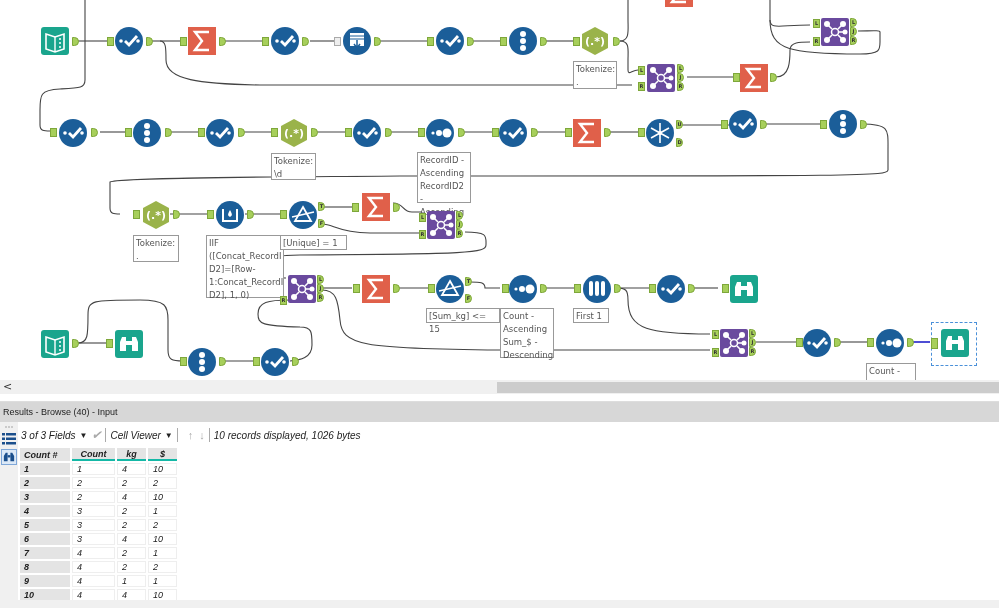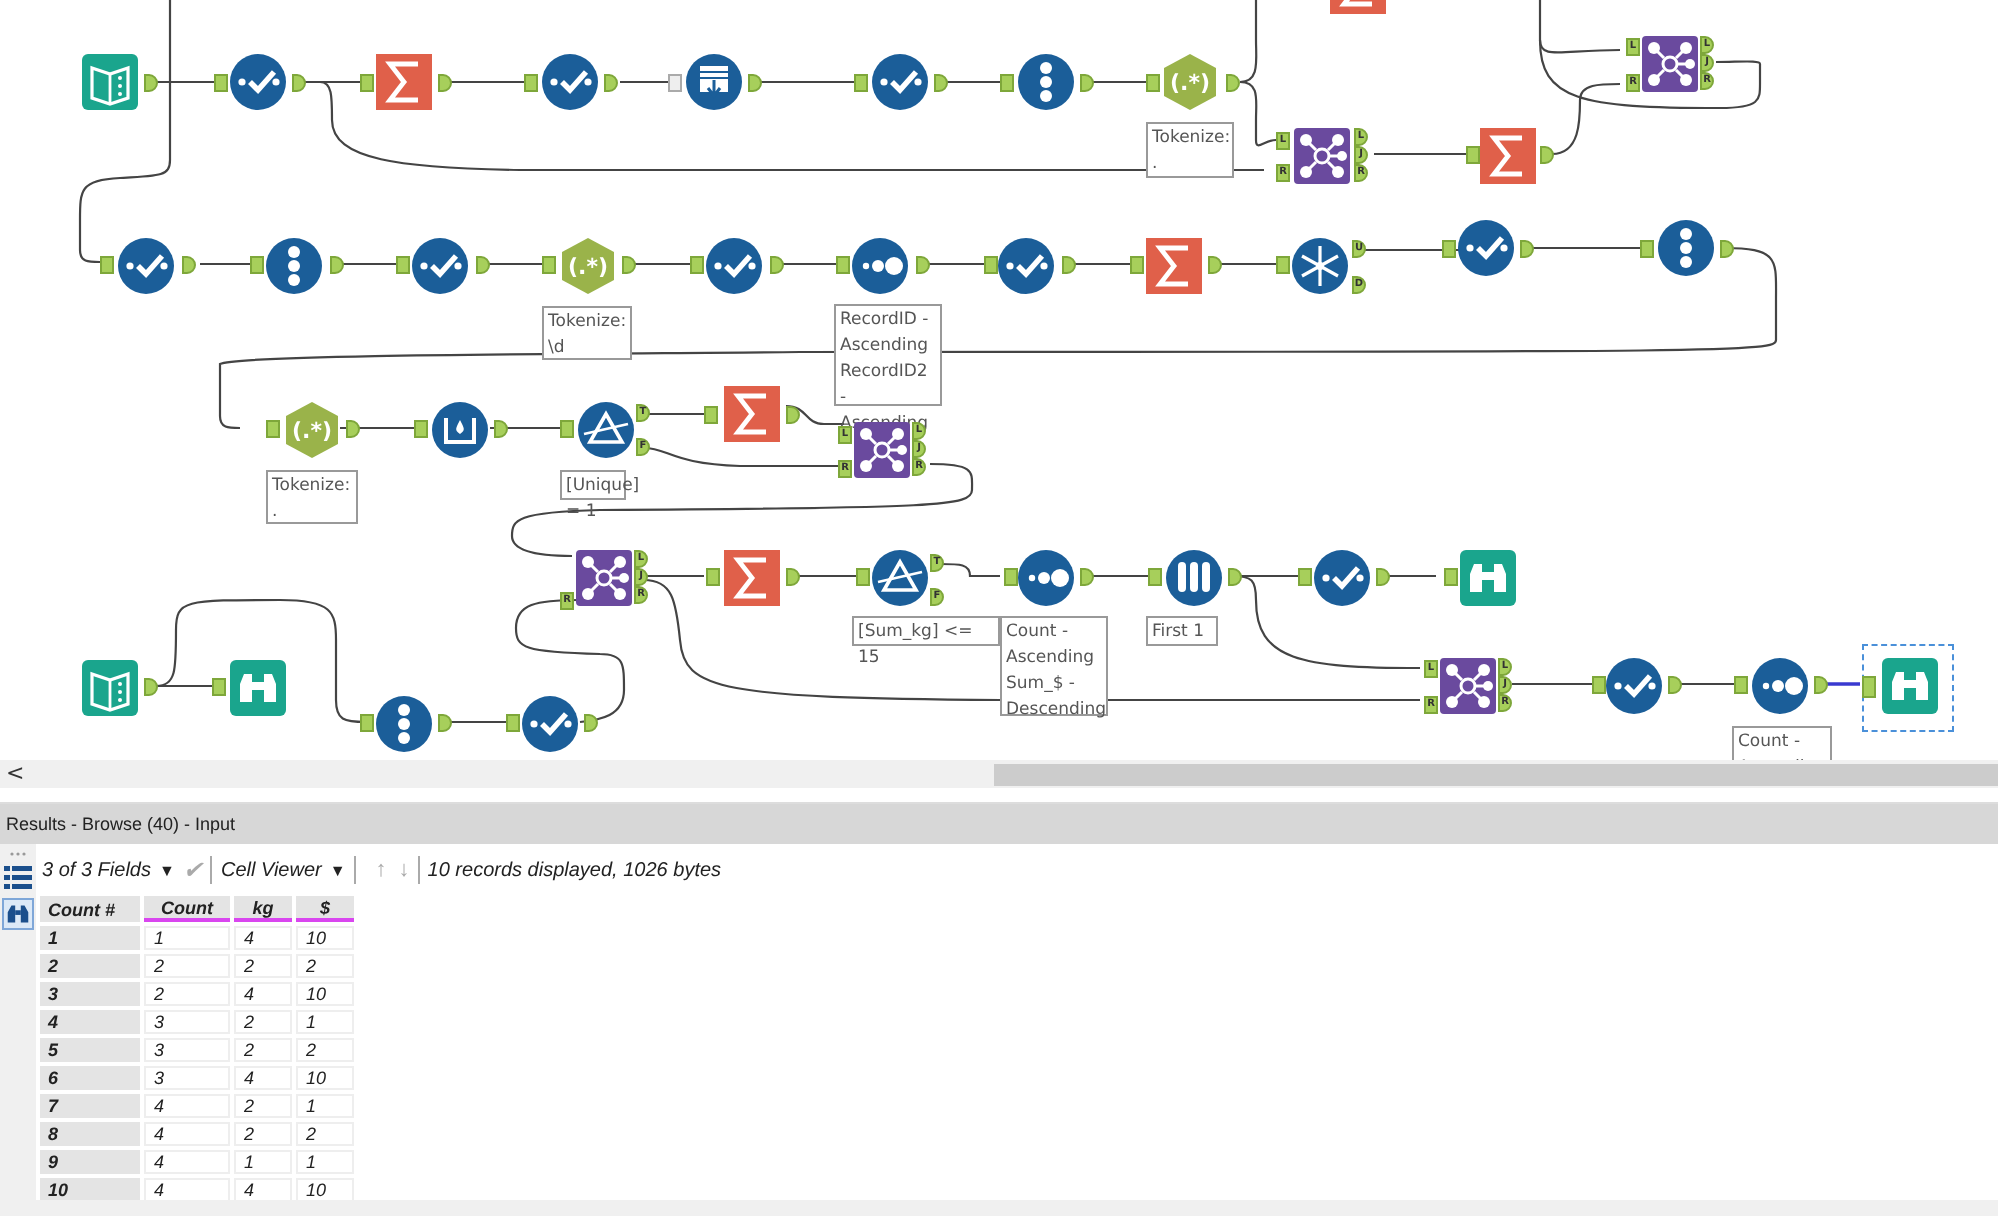--- a/index.html
+++ b/index.html
@@ -17,21 +17,21 @@
   #hscroll .thumb { position: absolute; left: 497px; top: 2px; width: 502px; height: 11px; background: #cccccc; }
   #gap { position: absolute; left: 0; top: 394px; width: 999px; height: 8px; background: #fff; border-bottom: 1px solid #ddd; }
   #results-header { position: absolute; left: 0; top: 402px; width: 999px; height: 20px; background: #d7d7d7; font-size: 9px; line-height: 20px; padding-left: 3px; color: #222; font-family: "Liberation Sans", sans-serif; }
   #results-body { position: absolute; left: 0; top: 422px; width: 999px; height: 225px; background: #fff; font-style: italic; }
   #side-tools { position: absolute; left: 0; top: 0; width: 18px; height: 186px; background: #f0f0f0; }
   #toolbar { position: absolute; left: 18px; top: 3px; height: 20px; font-family: "Liberation Sans", sans-serif; font-size: 10px; display: flex; align-items: center; color: #222; }
   #toolbar .sep { width: 1px; height: 14px; background: #aaa; margin: 0 4px; }
   #toolbar .caret { font-size: 8px; margin-left: 4px; }
   table.grid { position: absolute; left: 18px; top: 24px; border-collapse: separate; border-spacing: 2px; font-family: "Liberation Sans", sans-serif; font-size: 9px; }
   table.grid th { background: #e4e4e4; font-weight: bold; height: 13px; padding: 0 4px; text-align: left; }
-  table.grid th.col { text-align: center; border-bottom: 2px solid #d946ef; }
+  table.grid th.col { text-align: center; border-bottom: 2px solid #14b8a6; }
   table.grid td { height: 12px; padding: 0 4px; border: 1px solid #eee; background: #fff; }
   table.grid td.rn { background: #e4e4e4; font-weight: bold; border: none; }
   #results-bottom { position: absolute; left: 0; top: 600px; width: 999px; height: 8px; background: #f0f0f0; }
 </style>
 </head>
 <body>
 
 <div id="canvas">
   <svg class="wires" width="999" height="380">
     <g fill="none" stroke="#444" stroke-width="1.1">
@@ -370,32 +370,37 @@
 
   <div class="anchor" style="left:207px;top:210px"></div>
   <div class="tool" style="left:215px;top:200px">
     <svg viewBox="0 0 30 30">
         <circle cx="15" cy="15" r="14" fill="#1b5e99"></circle>
         <path d="M8 9 V21 H22 V9" stroke="#fff" stroke-width="2" fill="none"></path>
         <path d="M15 10 C13 14 12 15 15 17 C18 15 17 14 15 10Z" fill="#fff"></path>
       </svg>
   </div>
   <div class="anchor out" style="left:247px;top:210px"></div>
+  <div class="annot" style="left:206px;top:235px;width:78px;height:63px">IIF
+([Concat_RecordI
+D2]=[Row-
+1:Concat_RecordI
+D2], 1, 0)</div>
 
   <div class="anchor" style="left:280px;top:210px"></div>
   <div class="tool" style="left:288px;top:200px">
     <svg viewBox="0 0 30 30">
         <circle cx="15" cy="15" r="14" fill="#1b5e99"></circle>
         <path d="M15 7 L23 21 H7 Z" stroke="#fff" stroke-width="1.8" fill="none"></path>
         <line x1="4" y1="17" x2="26" y2="12" stroke="#fff" stroke-width="1.4"></line>
       </svg>
   </div>
   <div class="anchor lbl out" style="left:318px;top:202px">T</div>
   <div class="anchor lbl out" style="left:318px;top:219px">F</div>
-  <div class="annot" style="left:280px;top:235px;width:33px;height:15px">[Unique] = 1</div>
+  <div class="annot" style="left:280px;top:235px;width:67px;height:15px">[Unique] = 1</div>
 
   <div class="anchor" style="left:352px;top:203px"></div>
   <div class="tool" style="left:361px;top:192px">
     <svg viewBox="0 0 30 30">
         <rect x="1" y="1" width="28" height="28" fill="#e0604a"></rect>
         <path d="M22 6 H8 L15 15 L8 24 H22" stroke="#fff" stroke-width="2.4" fill="none"></path>
       </svg>
   </div>
   <div class="anchor out" style="left:393px;top:203px"></div>
 

